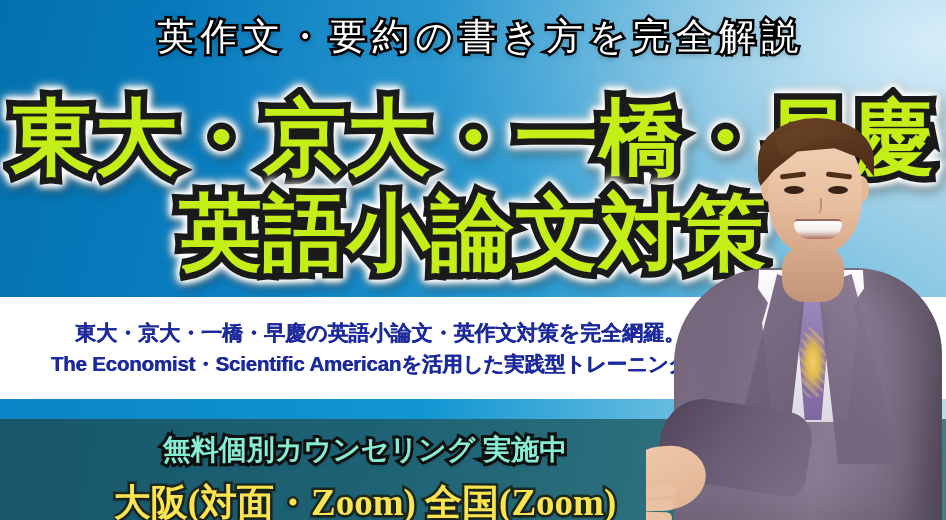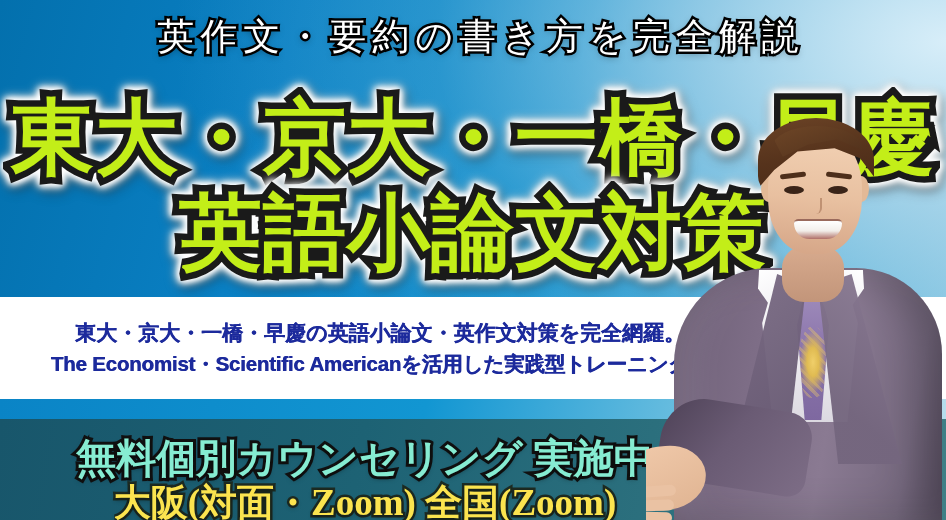--- a/index.html
+++ b/index.html
@@ -62,21 +62,21 @@
     background:linear-gradient(100deg,#0a84c6 0%,#1296d2 45%,#7cc6e2 78%,#b6ddec 100%);
   }
 
   
   .tealband{
     position:absolute;left:0;top:419px;width:946px;height:101px;
     background:linear-gradient(100deg,#18566b 0%,#1d6274 38%,#2b6f7d 68%,#3f7f86 100%);
   }
   .cta1{
     position:absolute;left:0;top:431px;width:730px;text-align:center;
-    font-size:40px;font-weight:bold;white-space:nowrap;letter-spacing:0px;
+    font-size:28px;font-weight:bold;white-space:nowrap;letter-spacing:0px;
     color:#86ecd2;
     -webkit-text-stroke:6px #111;
     paint-order:stroke fill;
     text-shadow:0 2px 5px rgba(0,0,0,.5);
   }
   .cta2{
     position:absolute;left:0;top:478px;width:730px;text-align:center;
     font-family:"Liberation Serif","DejaVu Serif",serif;
     font-size:37px;font-weight:bold;white-space:nowrap;letter-spacing:0px;
     color:#fbe44f;

